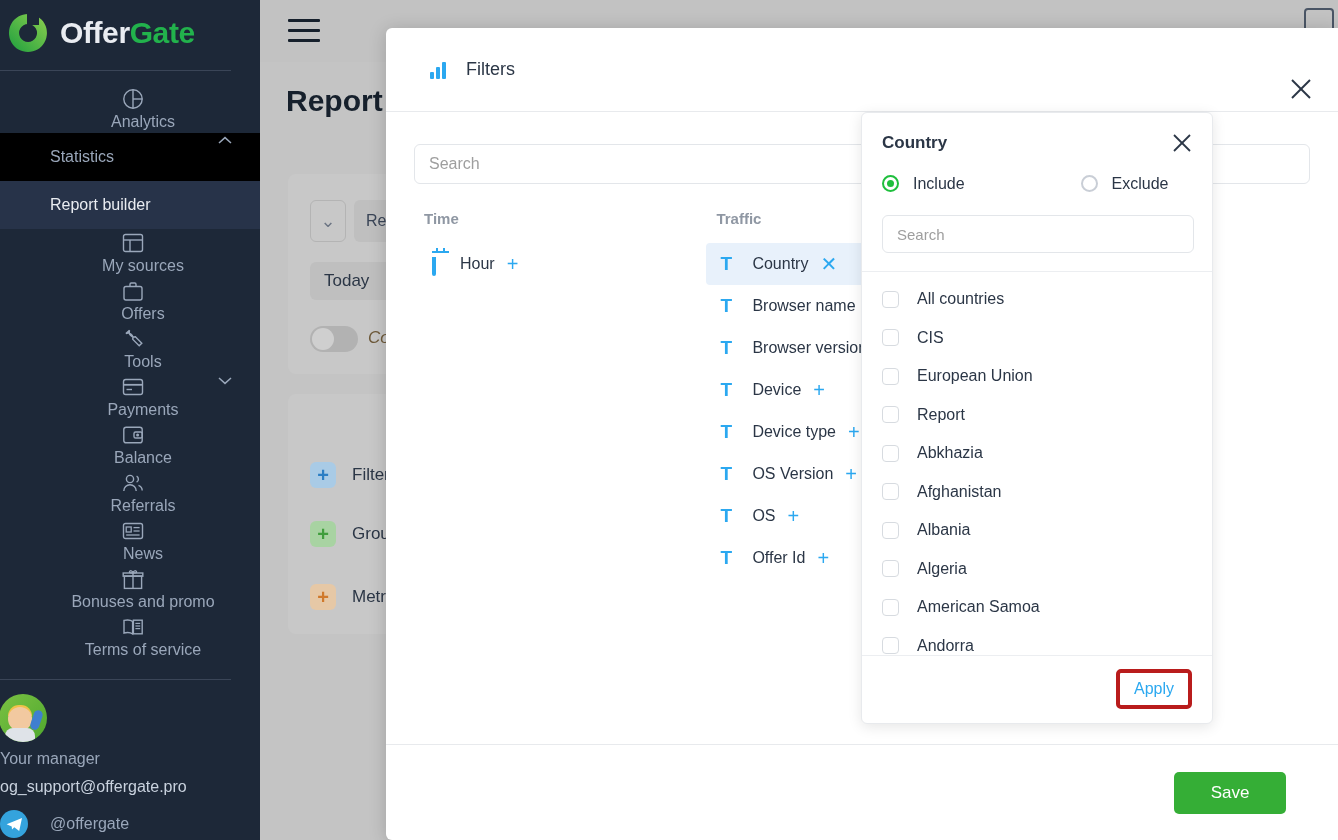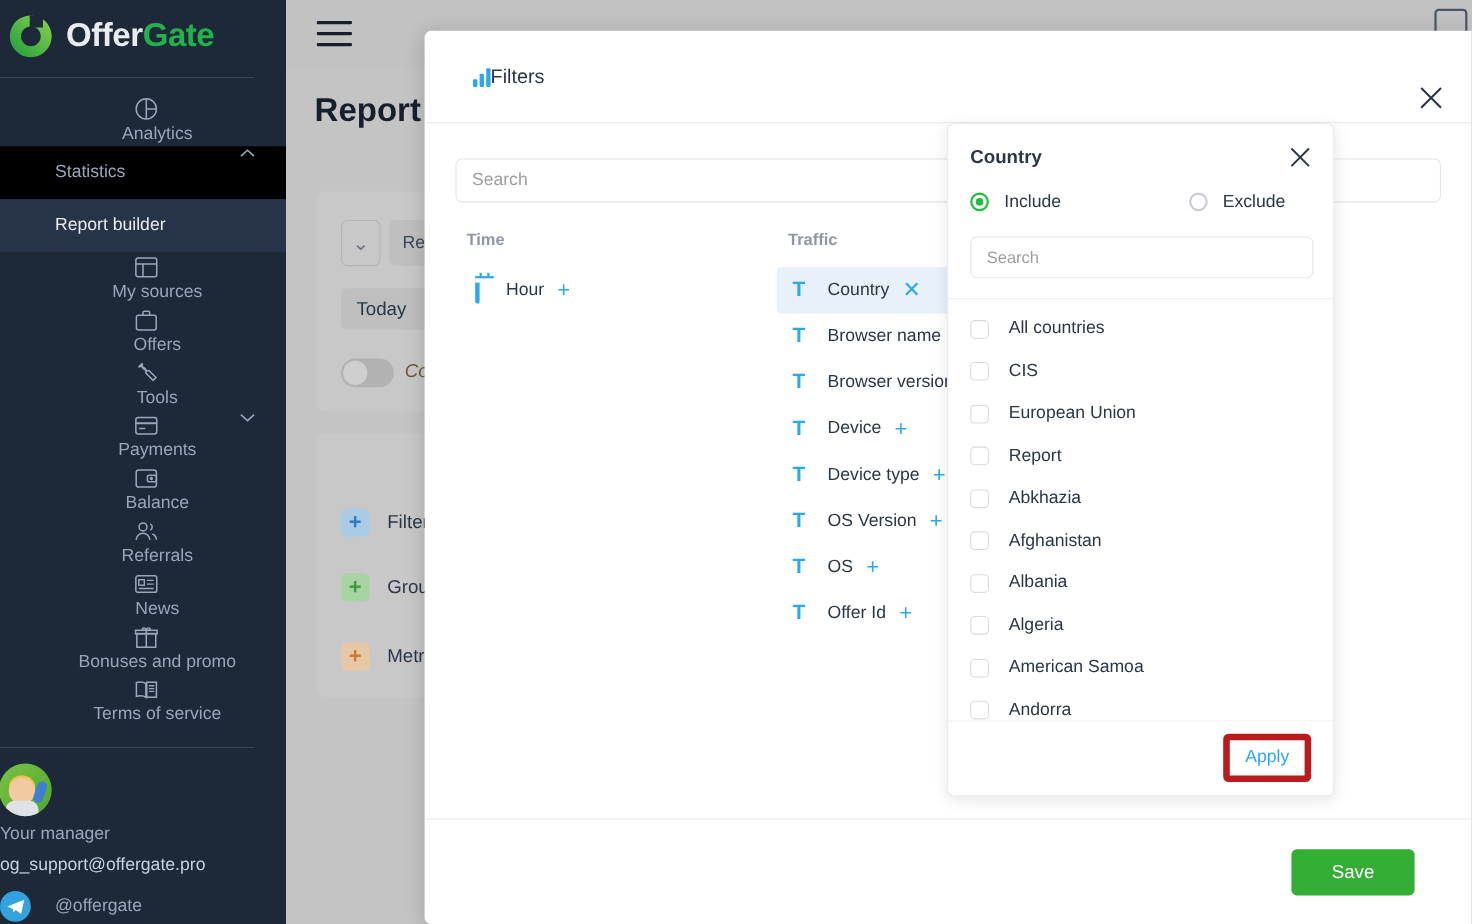--- a/index.html
+++ b/index.html
@@ -85,21 +85,21 @@
   
   .modal {
     position:absolute; left:386px; top:28px; width:952px; height:812px;
     background:#fff; border-radius:6px 0 0 6px;
     box-shadow: 0 2px 18px rgba(0,0,0,.18);
     z-index: 20;
   }
   .modal-head { height:84px; border-bottom:1px solid #e8eaed; display:flex; align-items:center; padding-left:44px; }
   .chart-ico { display:flex; align-items:flex-end; height:18px; gap:2px; }
   .chart-ico i { display:block; width:4px; background:#2ba8f0; border-radius:1px;}
-  .modal-title { font-size:18px; color:#2b3646; }
+  .modal-title { font-size:18px; color:#2b3646; margin-left:20px;}
   .modal-close { position:absolute; right:20px; top:44px; width:34px; height:34px; display:flex;align-items:center;justify-content:center; cursor:pointer;}
   .search-wrap { padding: 32px 28px 0 28px; }
   .search-input {
     width:896px; height:40px; border:1px solid #e3e6ea; border-radius:6px;
     padding: 0 14px; font-size:16px; color:#2b3646; outline:none;
     font-family:"Liberation Sans", sans-serif; background:#fff;
   }
   .search-input::placeholder { color:#9e9e9e; }
   .cols { display:flex; padding: 26px 0 0 0; }
   .col { padding-left: 28px; }
@@ -136,21 +136,21 @@
     width:312px; height:38px; border:1px solid #e3e6ea; border-radius:6px;
     padding:0 14px; font-size:15px; outline:none; font-family:"Liberation Sans", sans-serif;
   }
   .pop-search::placeholder { color:#9e9e9e; }
   .pop-list { margin-top:18px; border-top:1px solid #eceef1; flex:1 1 auto; overflow:hidden; padding-top:8px; }
   .cb-row { display:flex; align-items:center; height:38.5px; padding-left:20px; cursor:pointer; }
   .cb { width:17px; height:17px; border:1px solid #d7dbe0; border-radius:4px; flex:0 0 17px; }
   .cb-lbl { margin-left:18px; font-size:16px; color:#2b3646; white-space:nowrap; }
   .pop-foot { border-top:1px solid #eceef1; height:70px; display:flex; align-items:center; justify-content:flex-end; padding-right:20px; }
   .apply-btn {
-    border:6px solid #b91c1c; color:#2ba8f0; background:#fff;
+    border:4px solid #b91c1c; color:#2ba8f0; background:#fff;
     border-radius:5px; padding:7px 14px; font-size:16px; cursor:pointer;
     font-family:"Liberation Sans", sans-serif;
   }
 
   
   .modal-foot { position:absolute; left:0; right:0; bottom:0; height:96px; border-top:1px solid #e8eaed; display:flex; align-items:center; justify-content:flex-end; padding-right:52px;}
   .save-btn { background:#35ae36; color:#fff; border:none; border-radius:5px; width:112px; height:42px; font-size:17px; cursor:pointer; font-family:"Liberation Sans", sans-serif;}
 </style>
 </head>
 <body>

